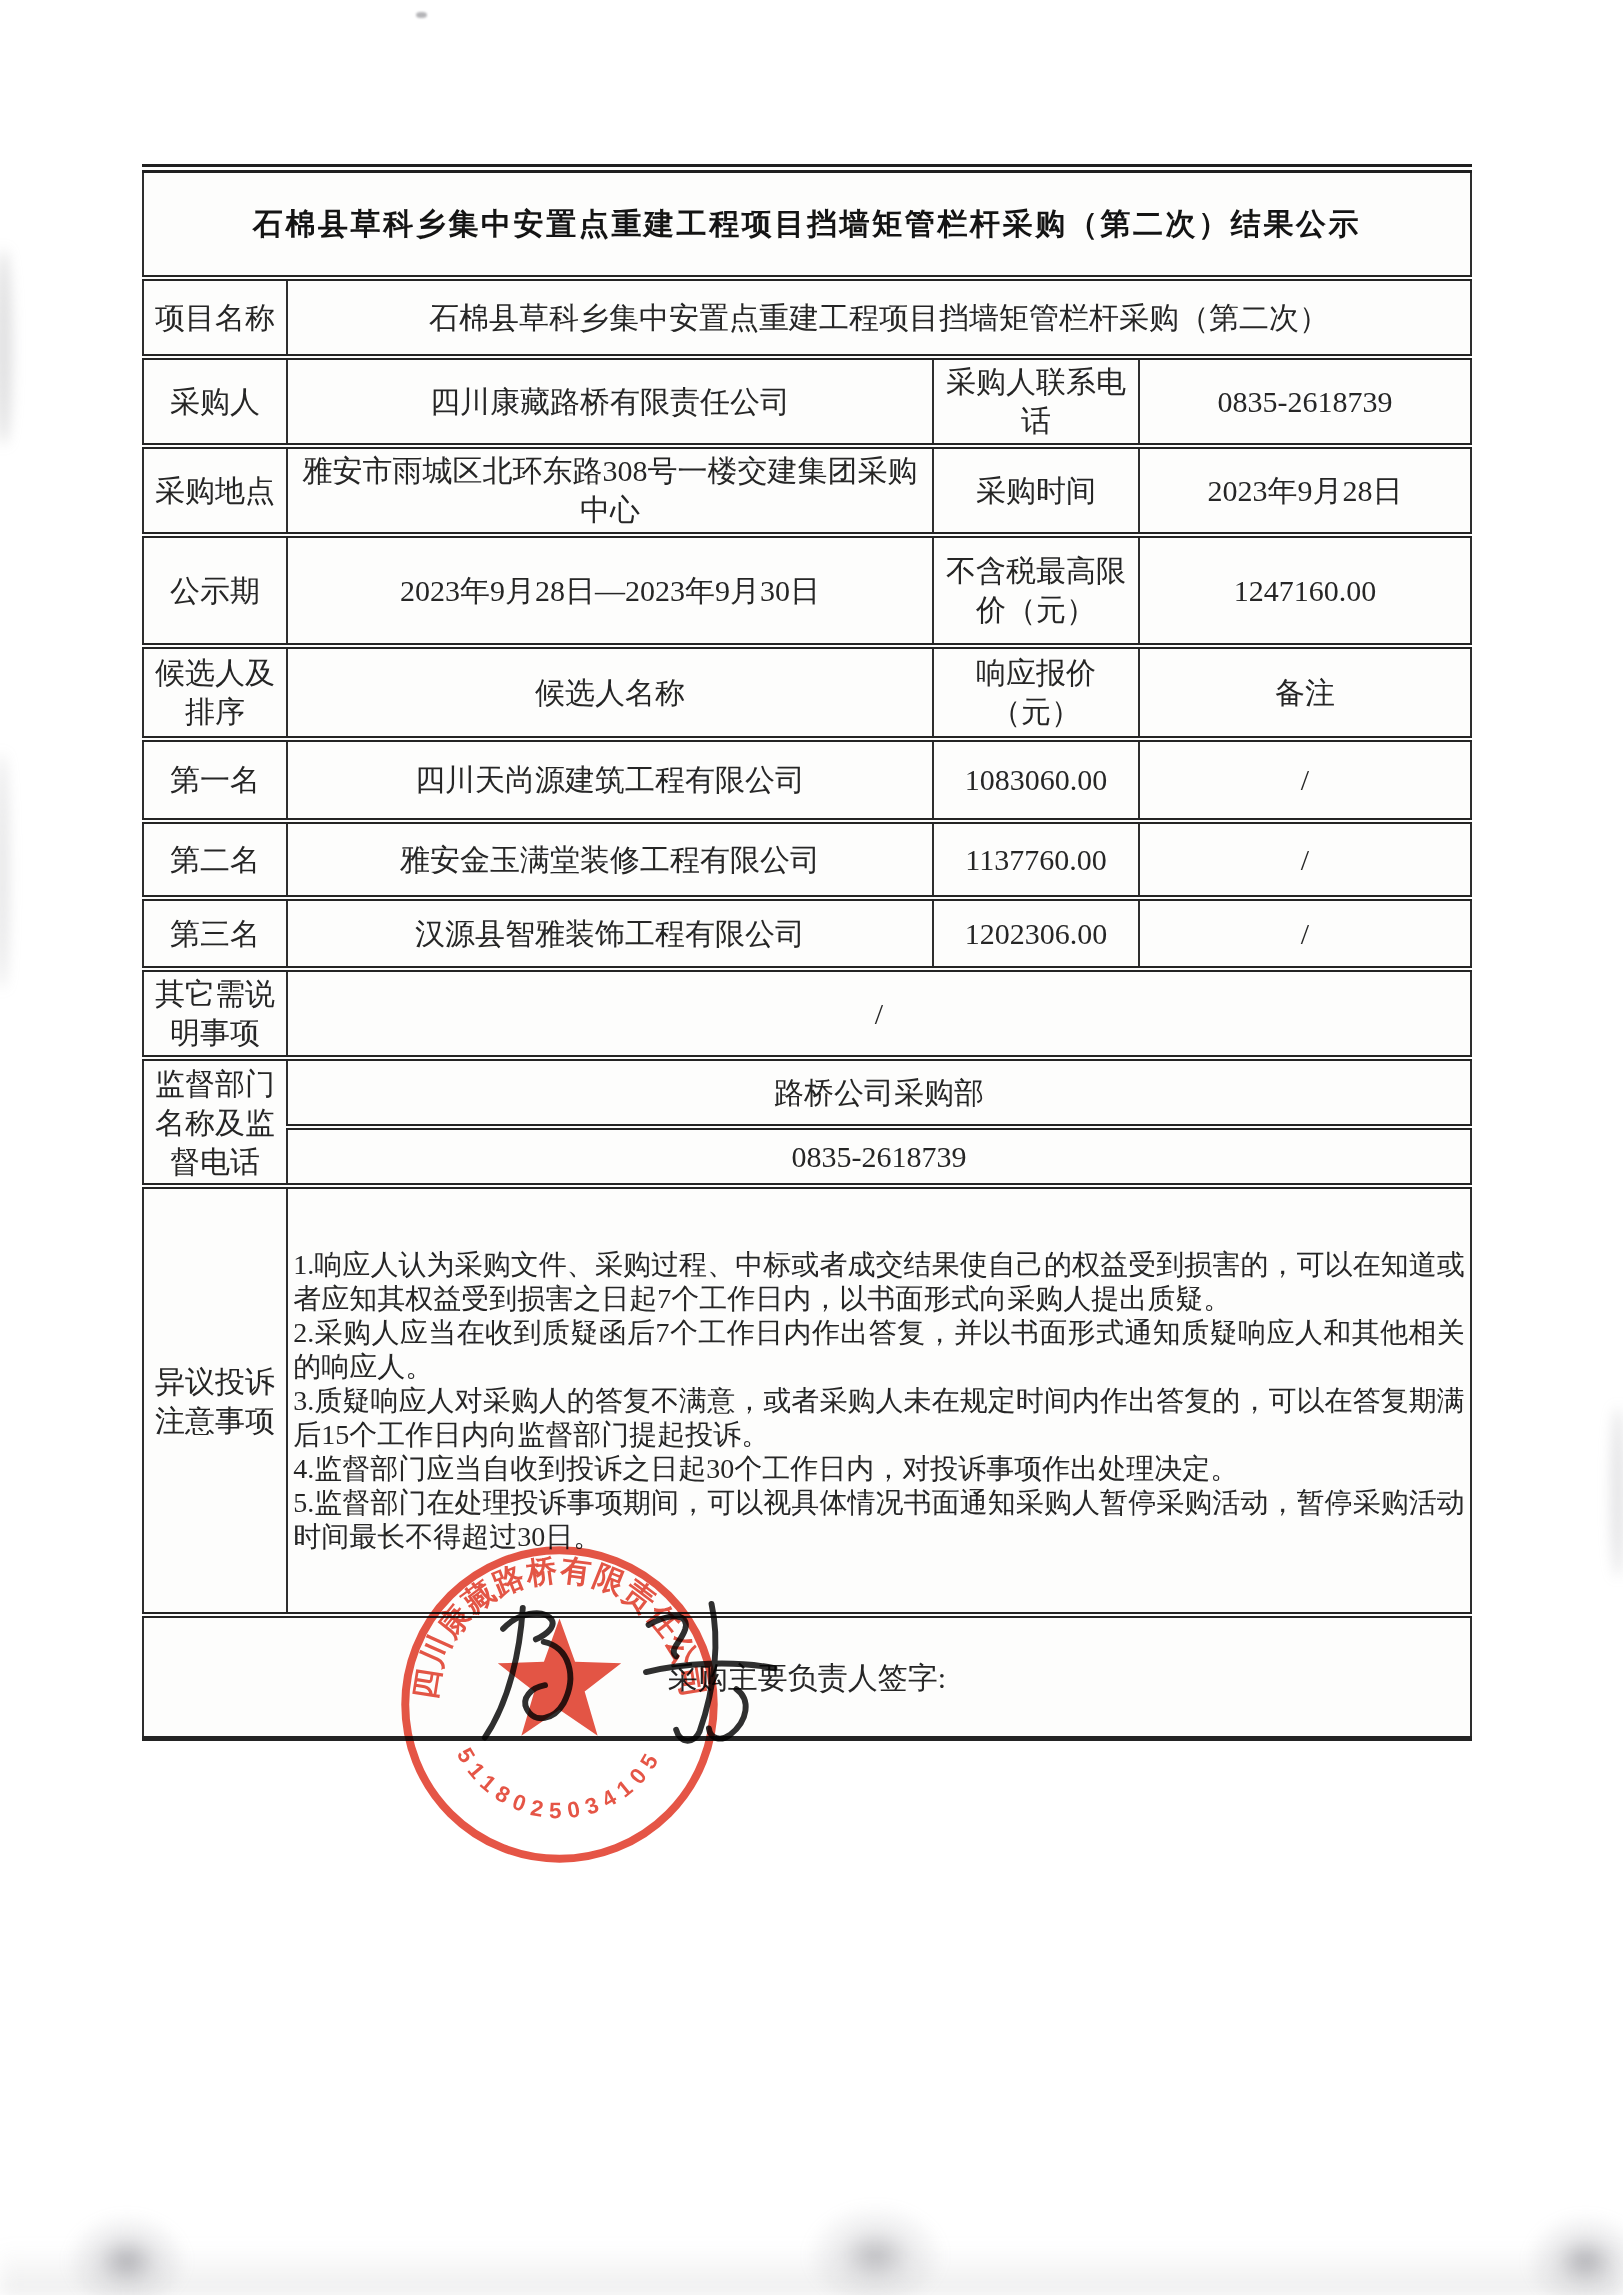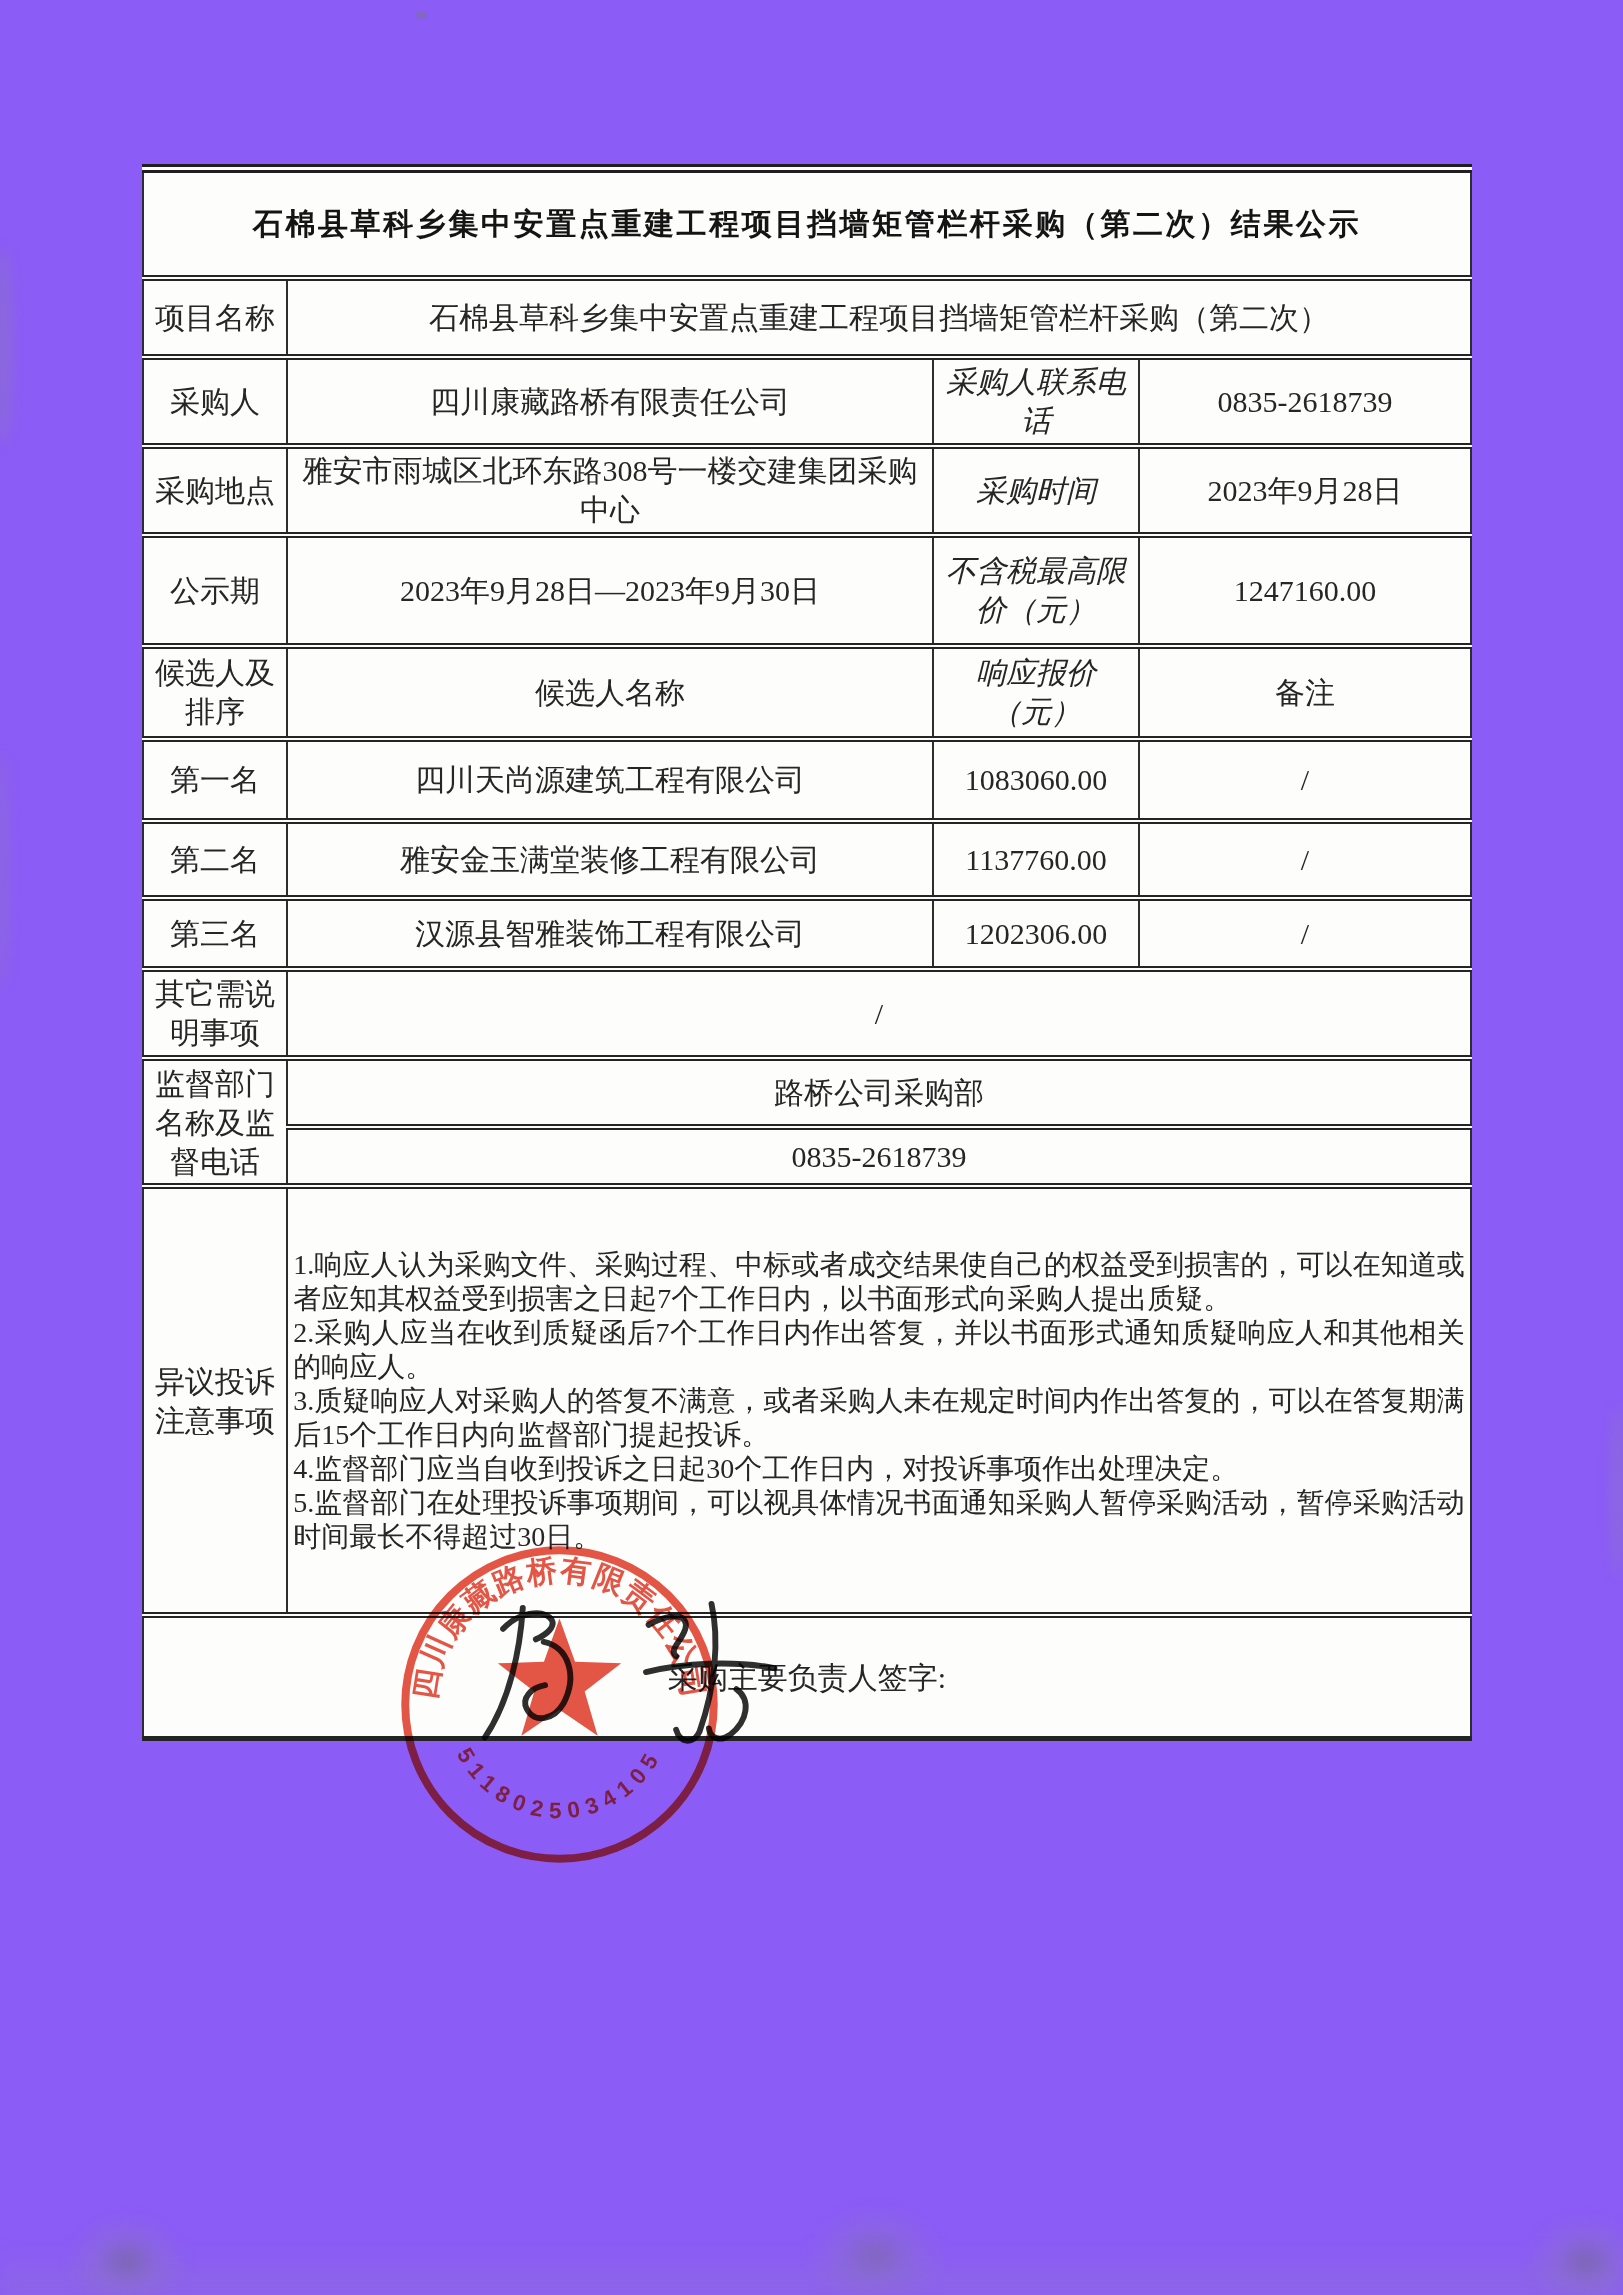--- a/index.html
+++ b/index.html
@@ -1,19 +1,19 @@
 <!DOCTYPE html>
 <html style="font-size:10.5px"><head>
 <meta charset="utf-8">
 <style>
   html,body{margin:0;padding:0;background:#e8e8e8;}
   .page{
     position:relative;
     width:1623px;height:2295px;
-    background:#8b5cf6;
+    background:#ffffff;
     overflow:hidden;
     font-family:"Liberation Serif","DejaVu Serif",serif;
     color:#262626;
   }
   
   table.doc{
     position:absolute;left:142px;top:164px;
     width:1327px;
     table-layout:fixed;
     border-collapse:collapse;
@@ -37,21 +37,21 @@
   td.title-cell{
     font-family:"Liberation Sans","DejaVu Sans",sans-serif;
     font-weight:bold;
     font-size:38px;
     line-height:52px;
     letter-spacing:2.6px;
     color:#141414;
     padding:2.6px 29px;
   }
   td.label{padding:2.6px 6.5px;}
-  td.small-label{font-size:29px;line-height:38px;font-style:italic;}
+  td.small-label{font-size:29px;line-height:38px;}
   td.addr{
     text-align:left;
     padding:3.9px 26px 3.9px 9.2px;
     line-height:39px;
     border-radius:29px;
   }
   td.num{font-size:29px;}
   td.slash{font-size:31px;}
   td.paras{
     text-align:left;

